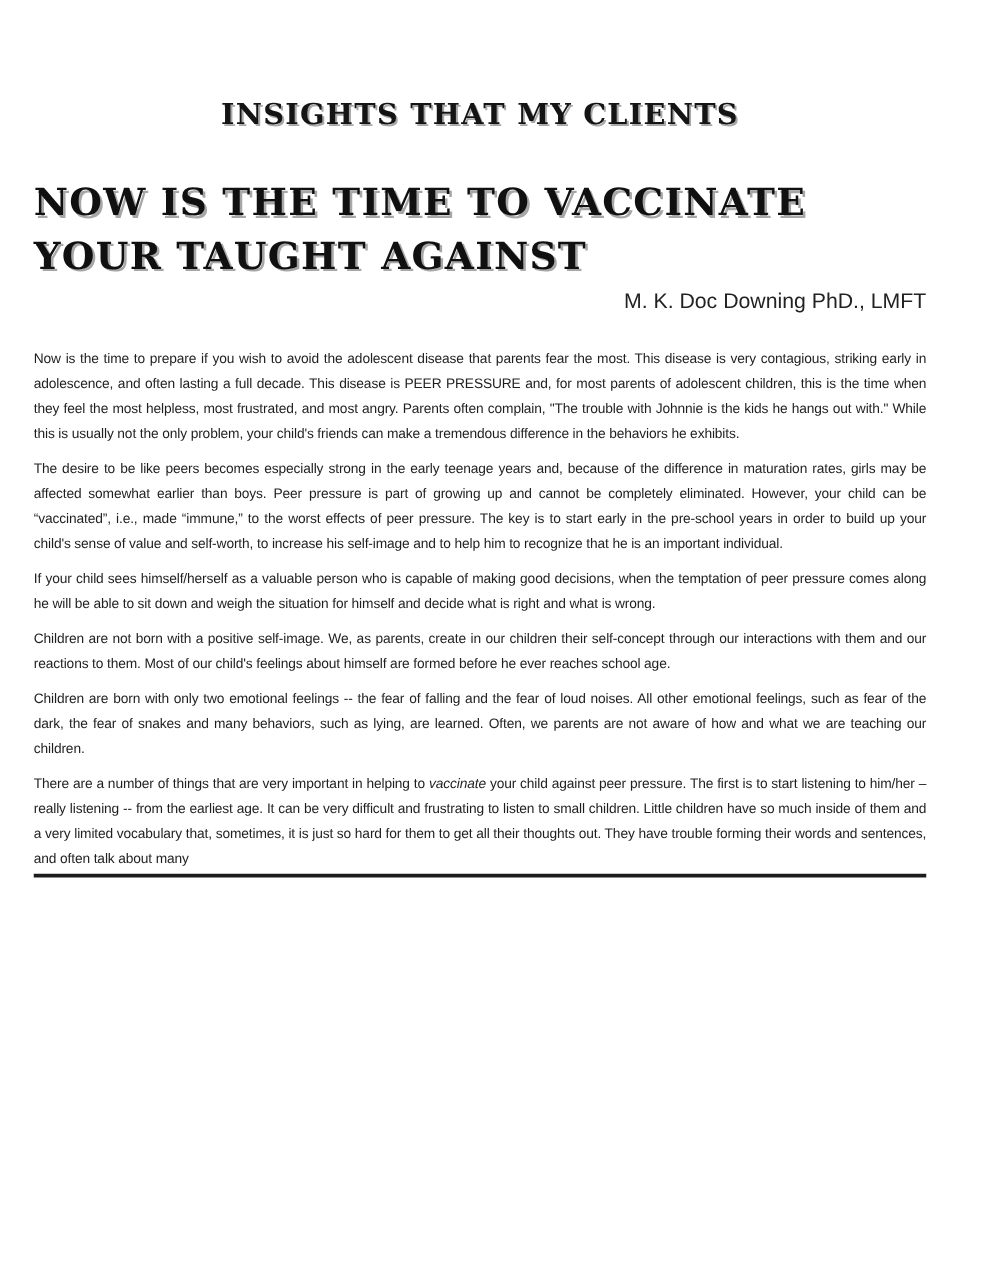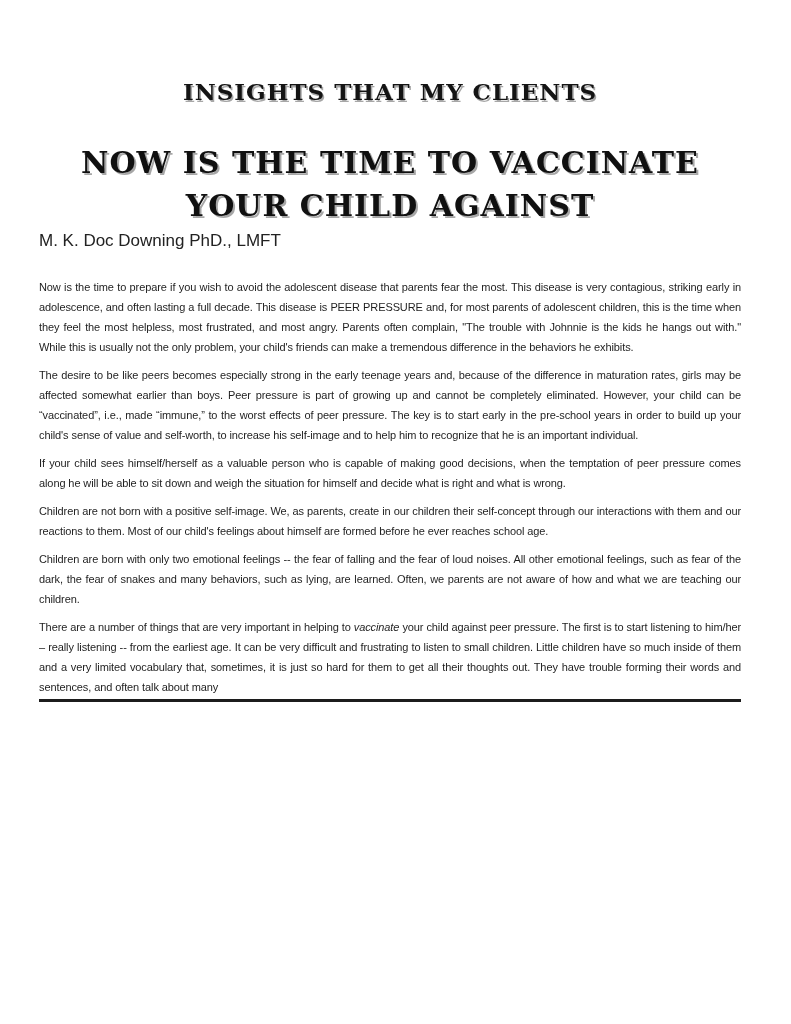--- a/index.html
+++ b/index.html
@@ -6,50 +6,49 @@
     margin: 0;
     padding: 0;
     background: #ffffff;
   }
   .doc {
     position: relative;
     width: 791px;
     height: 1024px;
     background: #ffffff;
     box-sizing: border-box;
-    padding: 0 50px 0 39px;
+    padding: 0 50px 0 27px;
     overflow: hidden;
     font-family: "Liberation Sans", sans-serif;
   }
   .series-title {
     margin: 70px 0 0 0;
     text-align: center;
     font-family: "DejaVu Serif", serif;
     font-weight: bold;
     font-size: 23px;
     line-height: 43px;
     letter-spacing: 1px;
     color: #141414;
     text-shadow: 1.5px 1.5px 0 rgba(60,60,60,0.45);
   }
   .article-title {
     margin: 28px 0 0 0;
-    text-align: center;
     font-family: "DejaVu Serif", serif;
     font-weight: bold;
     font-size: 30px;
     line-height: 43px;
     letter-spacing: 1px;
     color: #101010;
     text-shadow: 2px 2px 0 rgba(60,60,60,0.45);
   }
   .tline { display: block; }
   .author {
     margin-top: 3px;
-    text-align: left;
+    text-align: right;
     font-size: 17px;
     line-height: 21px;
     color: #222222;
   }
   .body-text {
     margin-top: 26px;
     font-size: 11px;
     line-height: 20px;
     letter-spacing: -0.1px;
     color: #1e1e1e;
@@ -72,21 +71,21 @@
 <body>
 
 <div class="doc">
 
   <h1 class="series-title">
     <span class="tline">INSIGHTS THAT MY CLIENTS</span>
   </h1>
 
   <h2 class="article-title">
     <span class="tline">NOW IS THE TIME TO VACCINATE</span>
-    <span class="tline">YOUR CHILD AGAINST</span>
+    <span class="tline">YOUR TAUGHT AGAINST</span>
   </h2>
 
   <div class="author">M. K. Doc Downing PhD., LMFT</div>
 
   <div class="body-text">
     <p><span>Now is the time to prepare if you wish to avoid the adolescent disease that parents fear the most. This disease is very contagious, striking early in adolescence, and often lasting a full decade. This disease is PEER PRESSURE and, for most parents of adolescent children, this is the time when they feel the most helpless, most frustrated, and most angry. Parents often complain, "The trouble with Johnnie is the kids he hangs out with." While this is usually not the only problem, your child's friends can make a tremendous difference in the behaviors he exhibits.</span></p>
     <p><span>The desire to be like peers becomes especially strong in the early teenage years and, because of the difference in maturation rates, girls may be affected somewhat earlier than boys. Peer pressure is part of growing up and cannot be completely eliminated. However, your child can be “vaccinated”, i.e., made “immune,” to the worst effects of peer pressure. The key is to start early in the pre-school years in order to build up your child's sense of value and self-worth, to increase his self-image and to help him to recognize that he is an important individual.</span></p>
     <p><span>If your child sees himself/herself as a valuable person who is capable of making good decisions, when the temptation of peer pressure comes along he will be able to sit down and weigh the situation for himself and decide what is right and what is wrong.</span></p>
     <p><span>Children are not born with a positive self-image. We, as parents, create in our children their self-concept through our interactions with them and our reactions to them.  Most of our child's feelings about himself are formed before he ever reaches school age.</span></p>
     <p><span>Children are born with only two emotional feelings -- the fear of falling and the fear of loud noises. All other emotional feelings, such as fear of the dark, the fear of snakes and many behaviors, such as lying, are learned. Often, we parents are not aware of how and what we are teaching our children.</span></p>

